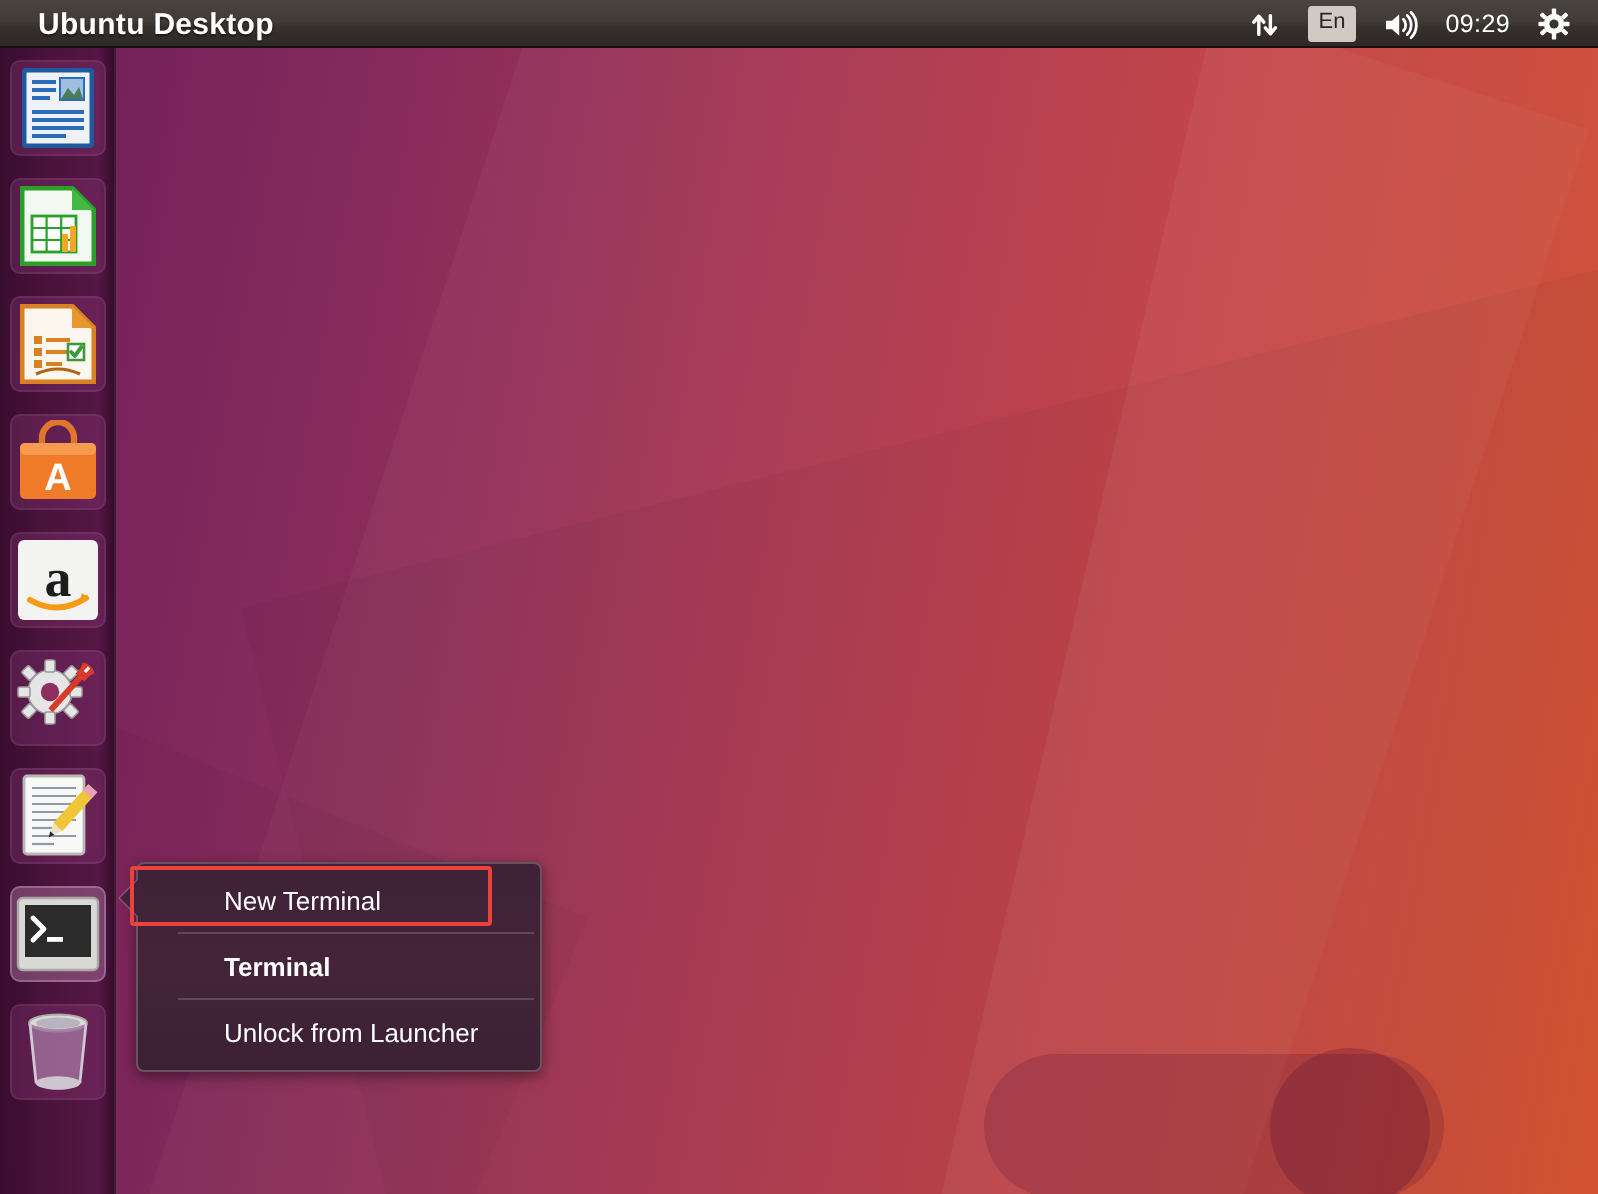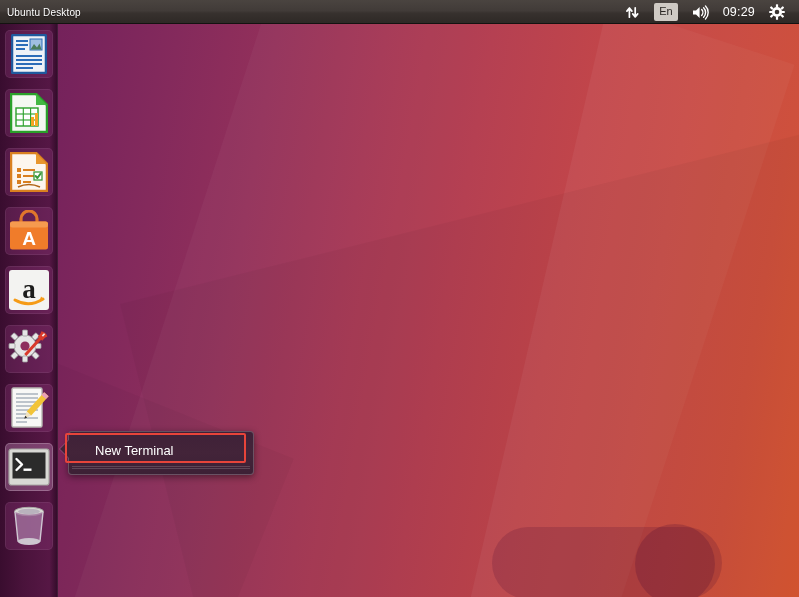--- a/index.html
+++ b/index.html
@@ -93,23 +93,23 @@
     left: 0; top: 0;
     width: 799px; height: 24px;
     background: linear-gradient(to bottom, #4a4440 0%, #413b38 45%, #37312e 55%, #2d2825 100%);
     display: flex;
     align-items: center;
     z-index: 40;
     box-shadow: inset 0 -1px 0 rgba(0,0,0,0.55);
   }
   #panel-title {
     color: #ffffff;
-    font-size: 10px;
-    font-weight: normal;
-    padding-left: 7px;
+    font-size: 15px;
+    font-weight: bold;
+    padding-left: 19px;
     letter-spacing: 0.15px;
     text-shadow: 0 1px 1px rgba(0,0,0,0.5);
     white-space: nowrap;
   }
   #panel-right {
     margin-left: auto;
     display: flex;
     align-items: center;
     height: 36px;
     padding-right: 7px;
@@ -178,21 +178,21 @@
   
   #quicklist {
     position: absolute;
     left: 68px; top: 431px;
     width: 184px;
     z-index: 50;
     background: linear-gradient(to bottom, #3f2138 0%, #432439 50%, #3c2035 100%);
     border: 1px solid rgba(255,255,255,0.22);
     border-radius: 4px;
     box-shadow: 0 2px 7px rgba(0,0,0,0.45);
-    padding: 3px 0 4px 0;
+    padding: 3px 0 4px 17px;
   }
   #quicklist-arrow {
     position: absolute;
     left: -9px; top: 8px;
     width: 0; height: 0;
     border-top: 9px solid transparent;
     border-bottom: 9px solid transparent;
     border-right: 9px solid #412338;
     filter: drop-shadow(-1px 0 0 rgba(255,255,255,0.2));
   }
@@ -438,18 +438,20 @@
       </div>
     </div>
 
   </div>
 
   <div id="quicklist">
     <div id="quicklist-arrow"></div>
 
     <div class="menu-item">New Terminal</div>
     <div class="menu-sep"></div>
+    <div class="menu-item bold">Terminal</div>
     <div class="menu-sep"></div>
+    <div class="menu-item">Unlock from Launcher</div>
   </div>
 
   <div id="selection-box"></div>
 
 </div>
 
 </body></html>

